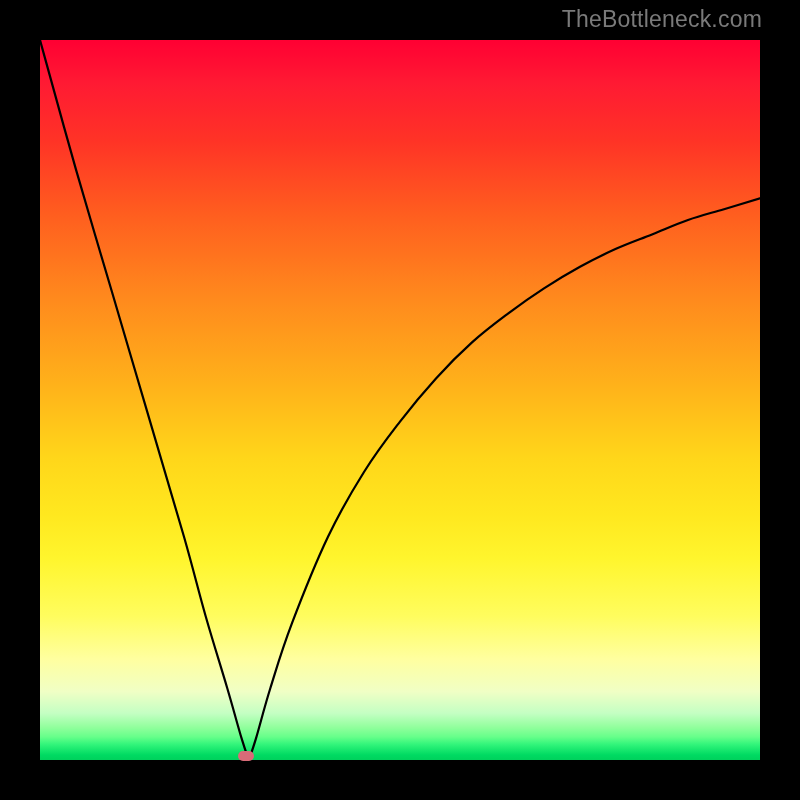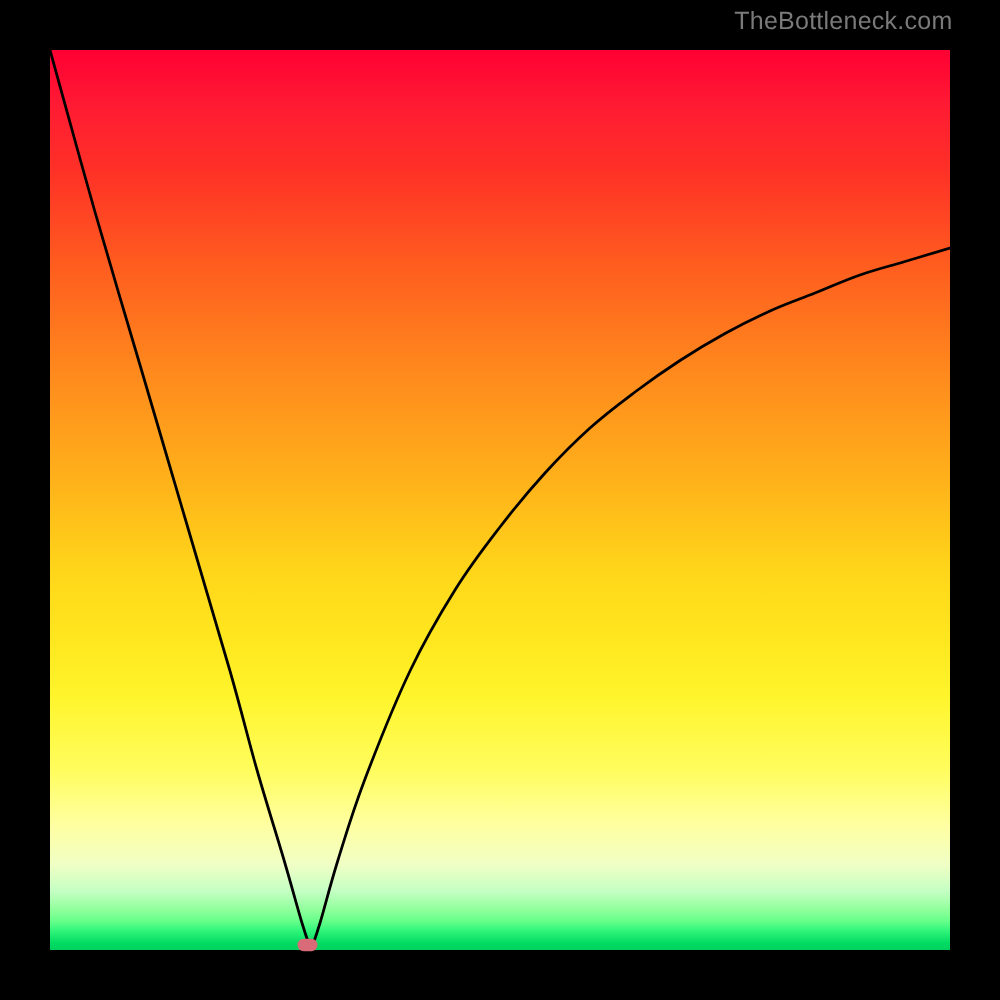--- a/index.html
+++ b/index.html
@@ -51,21 +51,21 @@
     left: 0;
     top: 0;
     width: 720px;
     height: 720px;
   }
   .watermark {
     position: absolute;
     top: 6px;
     right: 38px;
     color: #7a7a7a;
-    font-size: 20px;
+    font-size: 23px;
     font-weight: 500;
     letter-spacing: 0.2px;
   }
   .marker {
     position: absolute;
     width: 16px;
     height: 10px;
     background: #d96b78;
     border-radius: 6px;
     transform: translate(-50%, -50%);

